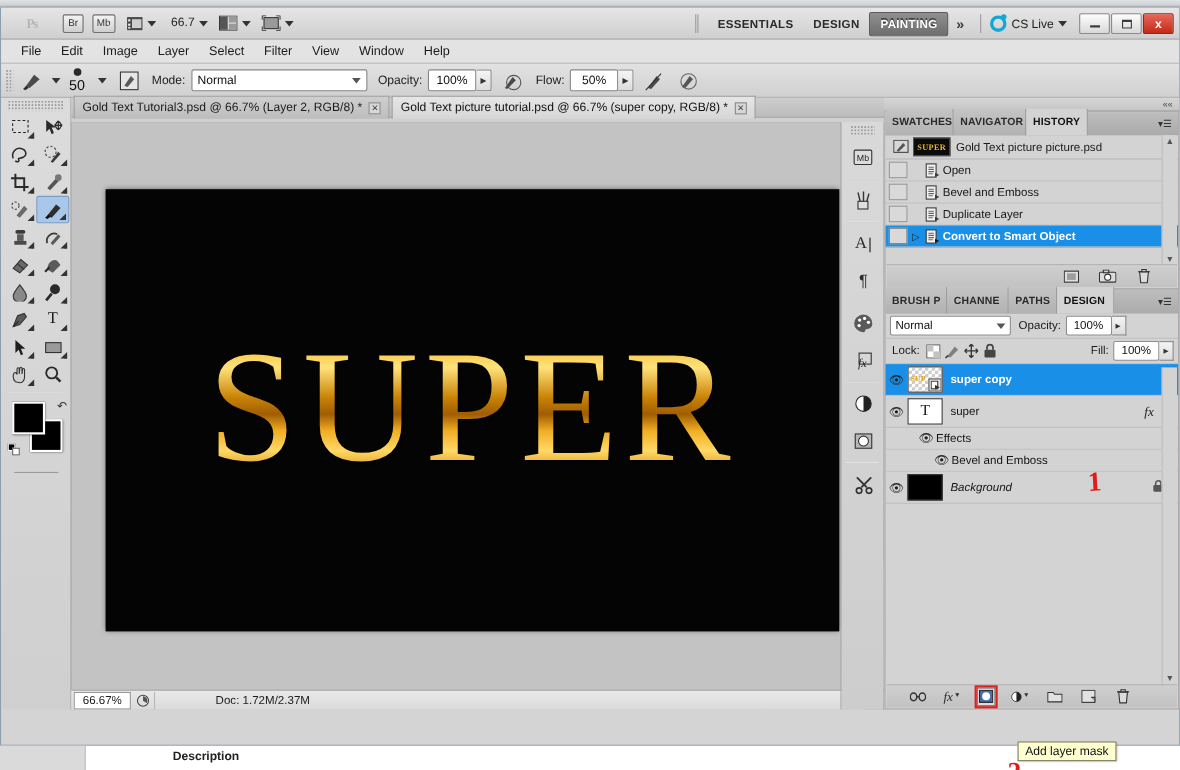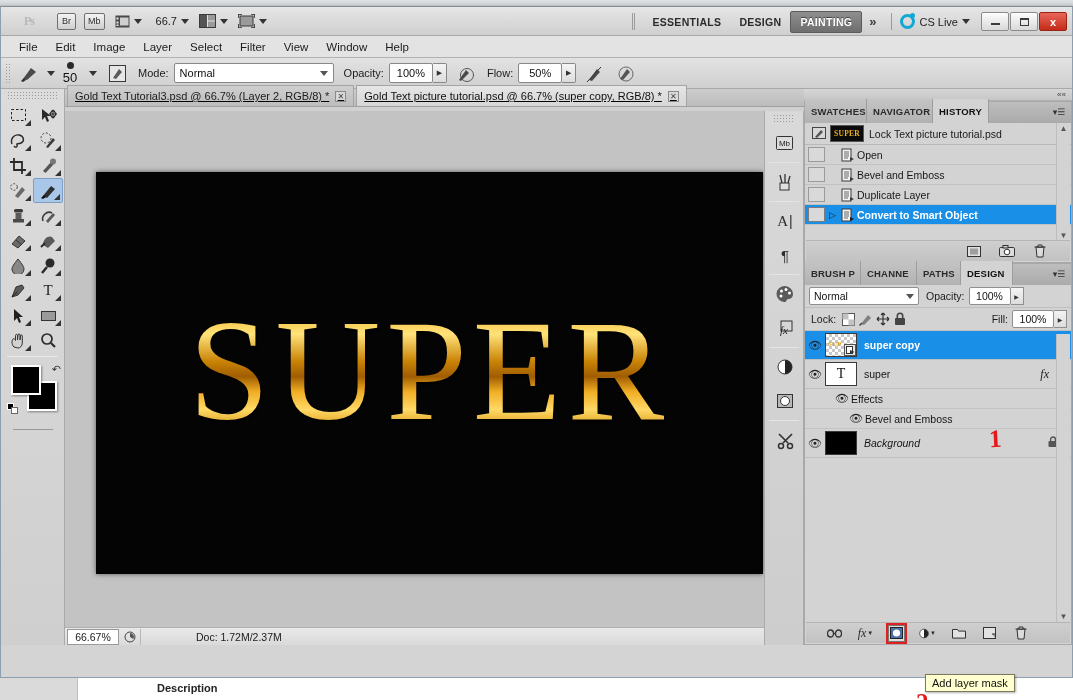--- a/index.html
+++ b/index.html
@@ -153,21 +153,21 @@
   .sw-swap{position:absolute;right:2px;top:0;font-size:11px;color:#333;}
   .sw-def{position:absolute;left:0;bottom:0;width:12px;height:12px;}
   .sw-def i{position:absolute;left:0;top:0;width:7px;height:7px;background:#000;border:1px solid #fff;}
   .sw-def b{position:absolute;left:4px;top:4px;width:7px;height:7px;background:#fff;border:1px solid #666;}
   .qmask{ width:40px;height:1px;background:#999;margin:14px auto 0;}
 
   
   .docarea{ position:absolute; left:64px; top:0; right:268px; height:556px; background:#d0d0d0; }
   .tabrow{
     height:18px; background:linear-gradient(#cdcdcd,#bcbcbc);
-    border-bottom:1px solid #a0a0a0; display:flex; align-items:flex-end; padding-left:2px;text-decoration:underline;
+    border-bottom:1px solid #a0a0a0; display:flex; align-items:center; padding-left:2px;
   }
   .dtab{
     height:21px; display:flex;align-items:center; padding:0 7px;
     font-size:11px; color:#1c1c1c;
     background:linear-gradient(#cfcfcf,#bdbdbd);
     border:1px solid #a4a4a4; border-bottom:none; margin-right:2px;
   }
   .dtab.active{ background:linear-gradient(#e6e6e6,#d6d6d6); color:#111;}
   .dtab .x{
     margin-left:6px; width:11px;height:11px; border:1px solid #8a8a8a;
@@ -776,21 +776,21 @@
             <div class="hist-head">
               <div class="hist-srcicon">
                 <svg width="15" height="13" viewBox="0 0 15 13">
                     <rect x="0.5" y="0.5" width="13" height="11" fill="#d8d8d8" stroke="#444"></rect>
                     <path d="M3 10 L9 3 L11 5 L5 11 Z" fill="#555"></path>
                   </svg>
               </div>
               <div class="thumb-super">
                 <span>SUPER</span>
               </div>
-              <div class="hist-title">Lock Text picture tutorial.psd</div>
+              <div class="hist-title">Gold Text picture picture.psd</div>
             </div>
 
             <div class="hist-row">
               <div class="hist-cb"></div>
               <div class="hist-arrow"></div>
               <div class="hist-doc">
                 <svg width="13" height="14" viewBox="0 0 13 14">
                     <rect x="1" y="1" width="9" height="12" fill="#f2f2f2" stroke="#3a3a3a"></rect>
                     <path d="M3 4h5M3 6h5M3 8h5M3 10h4" stroke="#666"></path>
                     <path d="M9 9 L13 11 L9 13 Z" fill="#3a3a3a"></path>

